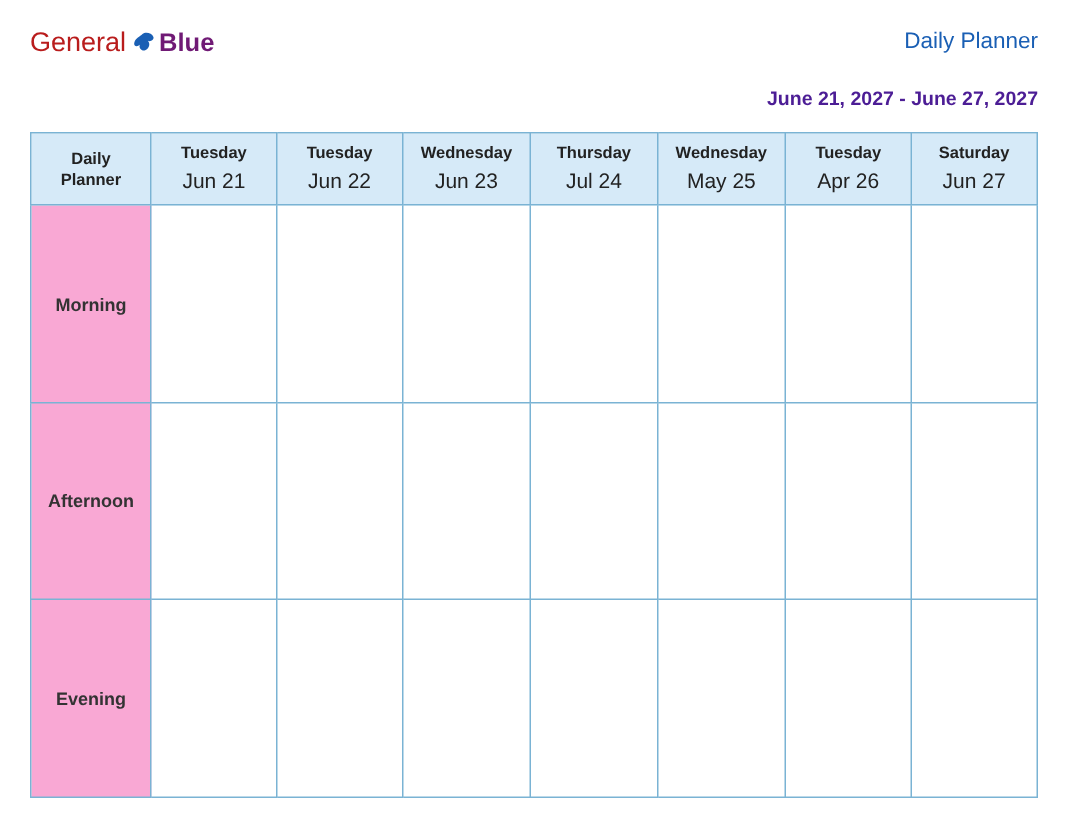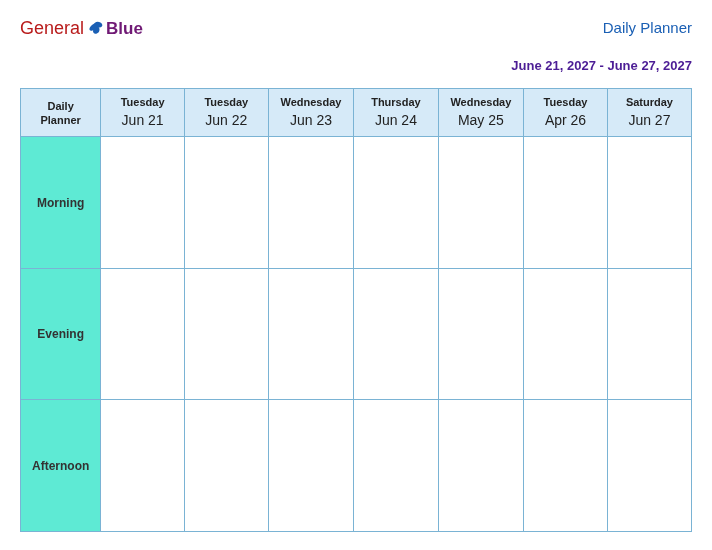--- a/index.html
+++ b/index.html
@@ -85,21 +85,21 @@
       font-size: 11px;
       font-weight: bold;
       display: block;
     }
     .header-row th .day-date {
       font-size: 14px;
       font-weight: normal;
       display: block;
     }
     .label-cell {
-      background: #5eead4;
+      background: #f9a8d4;
       width: 82px;
       text-align: center;
       vertical-align: middle;
       font-size: 12px;
       font-weight: bold;
       color: #333;
       padding: 4px;
     }
     .content-cell {
       background: #fff;
@@ -147,21 +147,21 @@
         <th>
           <span class="day-name">Tuesday</span>
           <span class="day-date">Jun 22</span>
         </th>
         <th>
           <span class="day-name">Wednesday</span>
           <span class="day-date">Jun 23</span>
         </th>
         <th>
           <span class="day-name">Thursday</span>
-          <span class="day-date">Jun 24</span>
+          <span class="day-date">Jul 24</span>
         </th>
         <th>
           <span class="day-name">Wednesday</span>
           <span class="day-date">May 25</span>
         </th>
         <th>
           <span class="day-name">Tuesday</span>
           <span class="day-date">Apr 26</span>
         </th>
         <th>
@@ -175,31 +175,31 @@
         <td class="label-cell">Morning</td>
         <td class="content-cell"></td>
         <td class="content-cell"></td>
         <td class="content-cell"></td>
         <td class="content-cell"></td>
         <td class="content-cell"></td>
         <td class="content-cell"></td>
         <td class="content-cell"></td>
       </tr>
       <tr class="time-row">
+        <td class="label-cell">Afternoon</td>
+        <td class="content-cell"></td>
+        <td class="content-cell"></td>
+        <td class="content-cell"></td>
+        <td class="content-cell"></td>
+        <td class="content-cell"></td>
+        <td class="content-cell"></td>
+        <td class="content-cell"></td>
+      </tr>
+      <tr class="time-row">
         <td class="label-cell">Evening</td>
-        <td class="content-cell"></td>
-        <td class="content-cell"></td>
-        <td class="content-cell"></td>
-        <td class="content-cell"></td>
-        <td class="content-cell"></td>
-        <td class="content-cell"></td>
-        <td class="content-cell"></td>
-      </tr>
-      <tr class="time-row">
-        <td class="label-cell">Afternoon</td>
         <td class="content-cell"></td>
         <td class="content-cell"></td>
         <td class="content-cell"></td>
         <td class="content-cell"></td>
         <td class="content-cell"></td>
         <td class="content-cell"></td>
         <td class="content-cell"></td>
       </tr>
     </tbody>
   </table>

